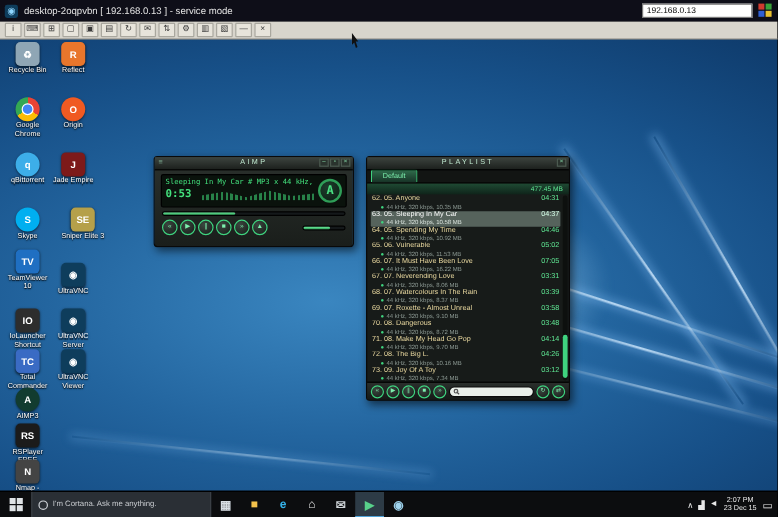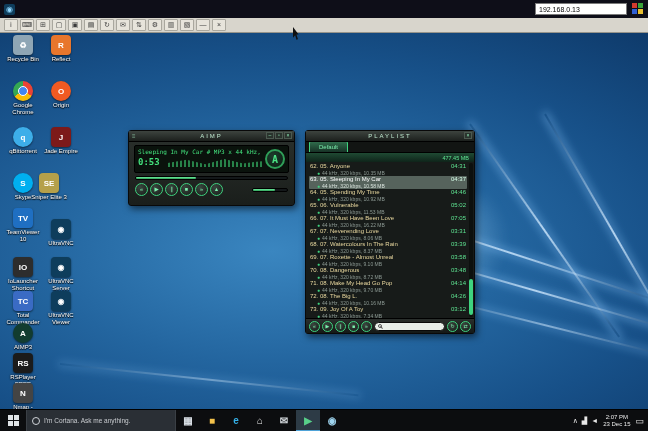--- a/index.html
+++ b/index.html
@@ -40,21 +40,21 @@
   #desktop-icons .di{position:absolute;width:36px;text-align:center;cursor:default;}
   .di-img{width:20px;height:20px;margin:0 auto;border-radius:4px;display:flex;align-items:center;justify-content:center;
     font-size:8px;font-weight:bold;color:#fff;box-shadow:0 1px 2px rgba(0,0,0,.55);}
   .di-img.round{border-radius:50%;}
   .di-img.chrome{border-radius:50%;background:conic-gradient(#ea4335 0 33%,#fbbc05 0 66%,#34a853 0 100%);position:relative;}
   .di-img.chrome::after{content:'';position:absolute;inset:5px;background:#4285f4;border:1.5px solid #fff;border-radius:50%;}
   .di-label{font-size:6px;line-height:7px;margin-top:1px;color:#fff;text-shadow:0 1px 1px #000,0 0 2px #000;}
   #desktop-icons .di:nth-child(1){left:5px;top:2px}   #desktop-icons .di:nth-child(2){left:43px;top:2px}
   #desktop-icons .di:nth-child(3){left:5px;top:48px}  #desktop-icons .di:nth-child(4){left:43px;top:48px}
   #desktop-icons .di:nth-child(5){left:5px;top:94px}  #desktop-icons .di:nth-child(6){left:43px;top:94px}
-  #desktop-icons .di:nth-child(7){left:5px;top:140px} #desktop-icons .di:nth-child(8){left:31px;top:140px}
+  #desktop-icons .di:nth-child(7){left:5px;top:140px} #desktop-icons .di:nth-child(8){left:51px;top:140px}
   #desktop-icons .di:nth-child(9){left:5px;top:175px} #desktop-icons .di:nth-child(10){left:43px;top:186px}
   #desktop-icons .di:nth-child(11){left:5px;top:224px}#desktop-icons .di:nth-child(12){left:43px;top:224px}
   #desktop-icons .di:nth-child(13){left:5px;top:258px}#desktop-icons .di:nth-child(14){left:43px;top:258px}
   #desktop-icons .di:nth-child(15){left:5px;top:290px}
   #desktop-icons .di:nth-child(16){left:5px;top:320px}
   #desktop-icons .di:nth-child(17){left:5px;top:350px}
 
   
   .skin-title{height:11px;background:linear-gradient(#3d443f,#1c201d);border-bottom:1px solid #000;
     display:flex;align-items:center;justify-content:center;position:relative;
@@ -138,20 +138,21 @@
   
   #cursor{position:absolute;left:293px;top:27px;width:9px;height:13px;background:#101010;z-index:99;
     clip-path:polygon(0 0,0 82%,24% 64%,40% 100%,55% 93%,38% 58%,62% 58%);
     filter:drop-shadow(0 0 1px #fff);}
 </style>
 </head>
 <body>
 
 <div id="titlebar">
   <span class="vnc-ico">◉</span>
+  <span class="title">desktop-2oqpvbn [ 192.168.0.13 ] - service mode</span>
   <span class="spacer"></span>
   <input id="addr" value="192.168.0.13" style="">
   <span class="cgrid">
       <span class="c1"></span>
       <span class="c2"></span>
       <span class="c3"></span>
       <span class="c4"></span>
     </span>
 </div>
 

